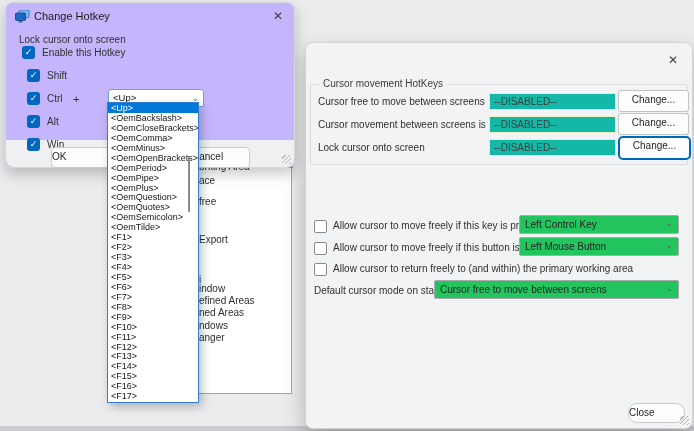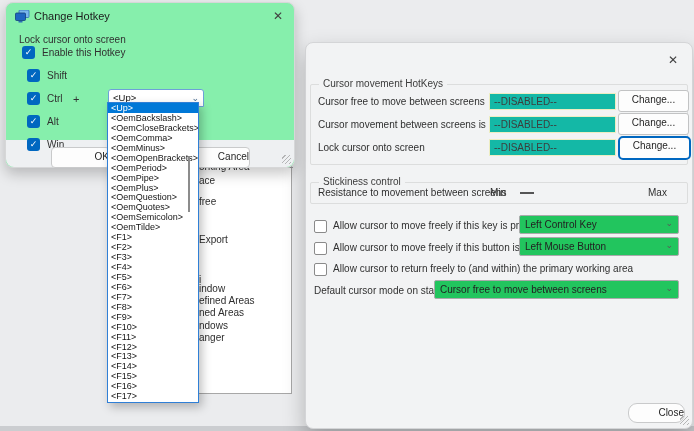--- a/index.html
+++ b/index.html
@@ -28,26 +28,26 @@
           font-size:10px;line-height:15px;padding-left:4px;color:#3d3d3d;}
   .hk-btn{left:307px;width:69px;height:20px;background:#fdfdfd;border:1px solid #c2c3c4;
           border-radius:3px;font-size:10px;text-align:center;line-height:18px;color:#1f1f1f;}
   .hk-btn.focus{border:2px solid #0067c0;border-radius:5px;line-height:16px;}
   .dash{background:#555;height:2px;}
   .cb-empty{width:11px;height:11px;background:#fff;border:1px solid #8a8a8a;border-radius:2px;}
   .sel{background:#22c55e;border:1px solid #a9aaab;border-radius:2px;height:17px;
        font-size:10px;line-height:17px;padding-left:5px;color:#222;white-space:nowrap;overflow:hidden;}
   .sel .chev{position:absolute;right:5px;top:0;font-size:9px;color:#5a5a5a;line-height:15px;}
   .push-btn{background:#fdfdfd;border:1px solid #c9cacb;border-radius:4px;
-            font-size:10px;text-align:right;color:#1f1f1f;}
+            font-size:10px;text-align:left;color:#1f1f1f;}
   .grip{width:9px;height:9px;background:
         repeating-linear-gradient(135deg,transparent 0 2px,#b4b5b6 2px 3px);}
 
   
-  .hk-dialog{left:5px;top:2px;width:288px;height:164px;background:#86efac;
+  .hk-dialog{left:5px;top:2px;width:288px;height:164px;background:#c4b5fd;
              border:1px solid #d6d7d8;border-radius:8px;z-index:40;
              box-shadow:0 6px 14px rgba(0,0,0,.22);}
   .hk-footer{left:0;bottom:0;width:100%;height:27px;background:#eef0f2;border-radius:0 0 8px 8px;}
   .hk-title{left:28px;top:7px;font-size:11px;color:#1b1b1b;}
   .cb-row{display:flex;align-items:center;gap:7px;position:absolute;}
   .cb-blue{width:13px;height:13px;background:#0067c0;border-radius:3px;color:#fff;
            font-size:9px;line-height:13px;text-align:center;flex:0 0 auto;}
   .cb-row .lab{font-size:10px;}
   .combo{left:102px;top:86px;width:90px;height:16px;background:#fff;border:1px solid #6da1d8;
          border-radius:3px 3px 0 0;font-size:9.5px;line-height:15px;padding-left:4px;color:#111;}
@@ -92,27 +92,20 @@
 
       <div class="abs lab" style="left:7px;top:34px;">Cursor movement between screens is sticky</div>
       <div class="abs hk-val" style="top:31px;">--DISABLED--</div>
       <div class="abs hk-btn" style="top:28px;">Change...</div>
 
       <div class="abs lab" style="left:7px;top:57px;">Lock cursor onto screen</div>
       <div class="abs hk-val" style="top:54px;">--DISABLED--</div>
       <div class="abs hk-btn focus" style="top:51px;">Change...</div>
     </div>
 
-    <div class="group" style="left:4px;top:139px;width:376px;height:20px;">
-      <span class="legend">Stickiness control</span>
-      <div class="abs lab" style="left:7px;top:4px;">Resistance to movement between screens</div>
-      <div class="abs lab" style="left:179px;top:4px;">Min</div>
-      <div class="abs dash" style="left:209px;top:9px;width:14px;"></div>
-      <div class="abs lab" style="left:337px;top:4px;">Max</div>
-    </div>
 
     <div class="abs cb-empty" style="left:8px;top:177px;"></div>
     <div class="abs lab" style="left:27px;top:177px;">Allow cursor to move freely if this key is pressed</div>
     <div class="abs sel" style="left:213px;top:172px;width:153px;">
       <span>Left Control Key</span>
       <span class="chev">⌄</span>
     </div>
 
     <div class="abs cb-empty" style="left:8px;top:199px;"></div>
     <div class="abs lab" style="left:27px;top:199px;">Allow cursor to move freely if this button is pressed</div>

